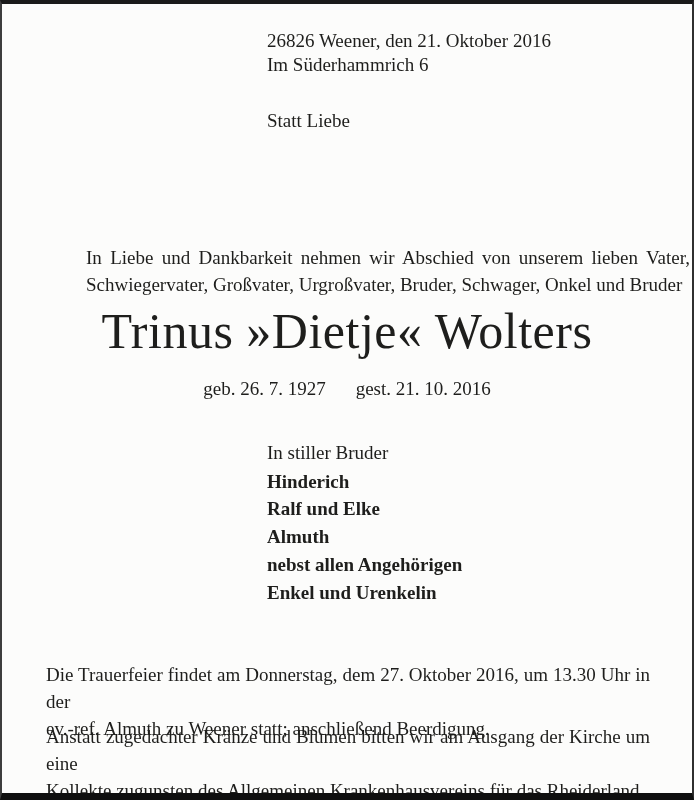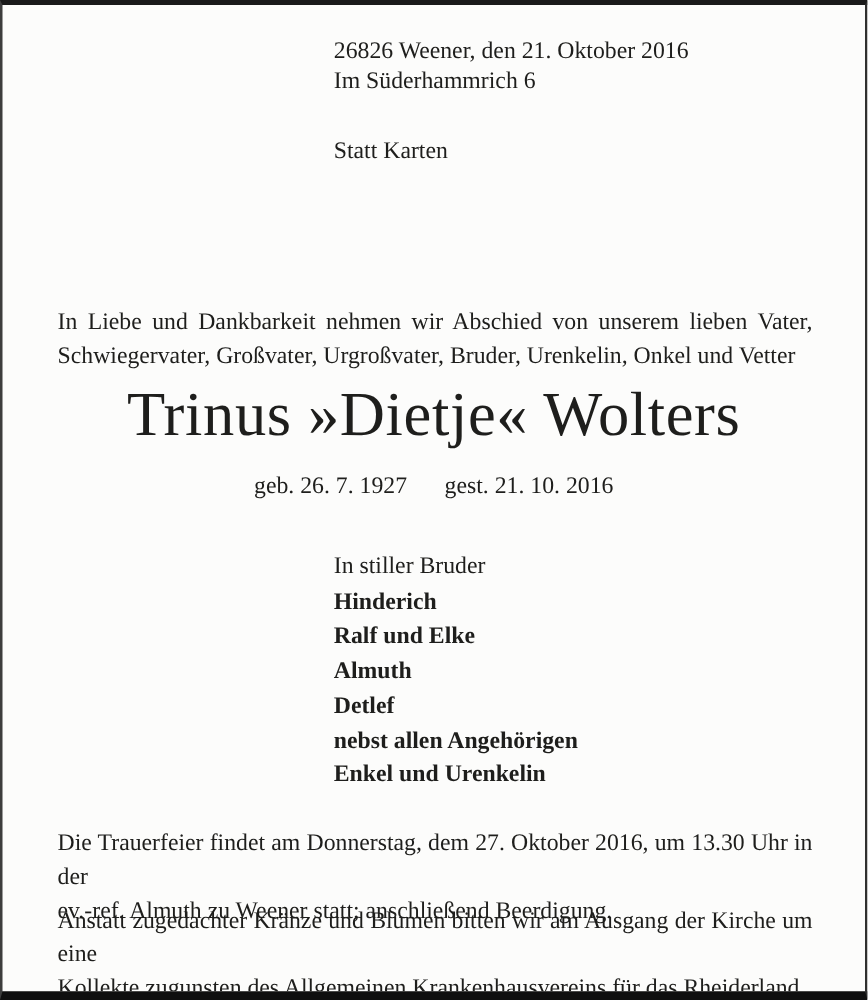--- a/index.html
+++ b/index.html
@@ -21,21 +21,21 @@
     color: #1e1e1c;
     font-size: 19px;
     overflow: hidden;
   }
   .abs { position: absolute; }
   .col { left: 265px; }          
   .full { left: 44px; width: 604px; }
   .dateline { top: 25px; line-height: 24px; }
   .motto { top: 105px; line-height: 24px; }
   .verse { top: 162px; line-height: 25px; font-style: italic; }
-  .intro { top: 240px; line-height: 27px; }
+  .intro { top: 240px; line-height: 27px; margin-left: 40px; }
   .jline { text-align: justify; text-align-last: justify; }
   .lline { text-align: left; text-align-last: left; }
   .name-heading {
     top: 297px; left: 0; width: 100%;
     text-align: center;
     font-size: 50px;
     line-height: 60px;
     font-weight: 400;
     letter-spacing: 0.5px;
   }
@@ -53,41 +53,40 @@
 </head>
 <body>
 
 <div class="notice">
 
   <div class="abs col dateline">
     <div>26826 Weener, den 21. Oktober 2016</div>
     <div>Im Süderhammrich 6</div>
   </div>
 
-  <div class="abs col motto">Statt Karten</div>
+  <div class="abs col motto">Statt Liebe</div>
 
 
   <div class="abs full intro">
     <div class="jline">In Liebe und Dankbarkeit nehmen wir Abschied von unserem lieben Vater,</div>
-    <div class="lline">Schwiegervater, Großvater, Urgroßvater, Bruder, Urenkelin, Onkel und Vetter</div>
+    <div class="lline">Schwiegervater, Großvater, Urgroßvater, Bruder, Schwager, Onkel und Bruder</div>
   </div>
 
   <div class="abs name-heading">Trinus »Dietje« Wolters</div>
 
   <div class="abs dates">
     <span>geb. 26. 7. 1927</span>
     <span>gest. 21. 10. 2016</span>
   </div>
 
   <div class="abs col mourning">
     <div class="mourning-lead">In stiller Bruder</div>
     <div class="mourner">Hinderich</div>
     <div class="mourner">Ralf und Elke</div>
     <div class="mourner">Almuth</div>
-    <div class="mourner">Detlef</div>
     <div class="mourner">nebst allen Angehörigen</div>
     <div class="mourner">Enkel und Urenkelin</div>
   </div>
 
   <div class="abs full funeral">
     <div class="jline">Die Trauerfeier findet am Donnerstag, dem 27. Oktober 2016, um 13.30 Uhr in der</div>
     <div class="lline">ev.-ref. Almuth zu Weener statt; anschließend Beerdigung.</div>
   </div>
 
   <div class="abs full donation">

